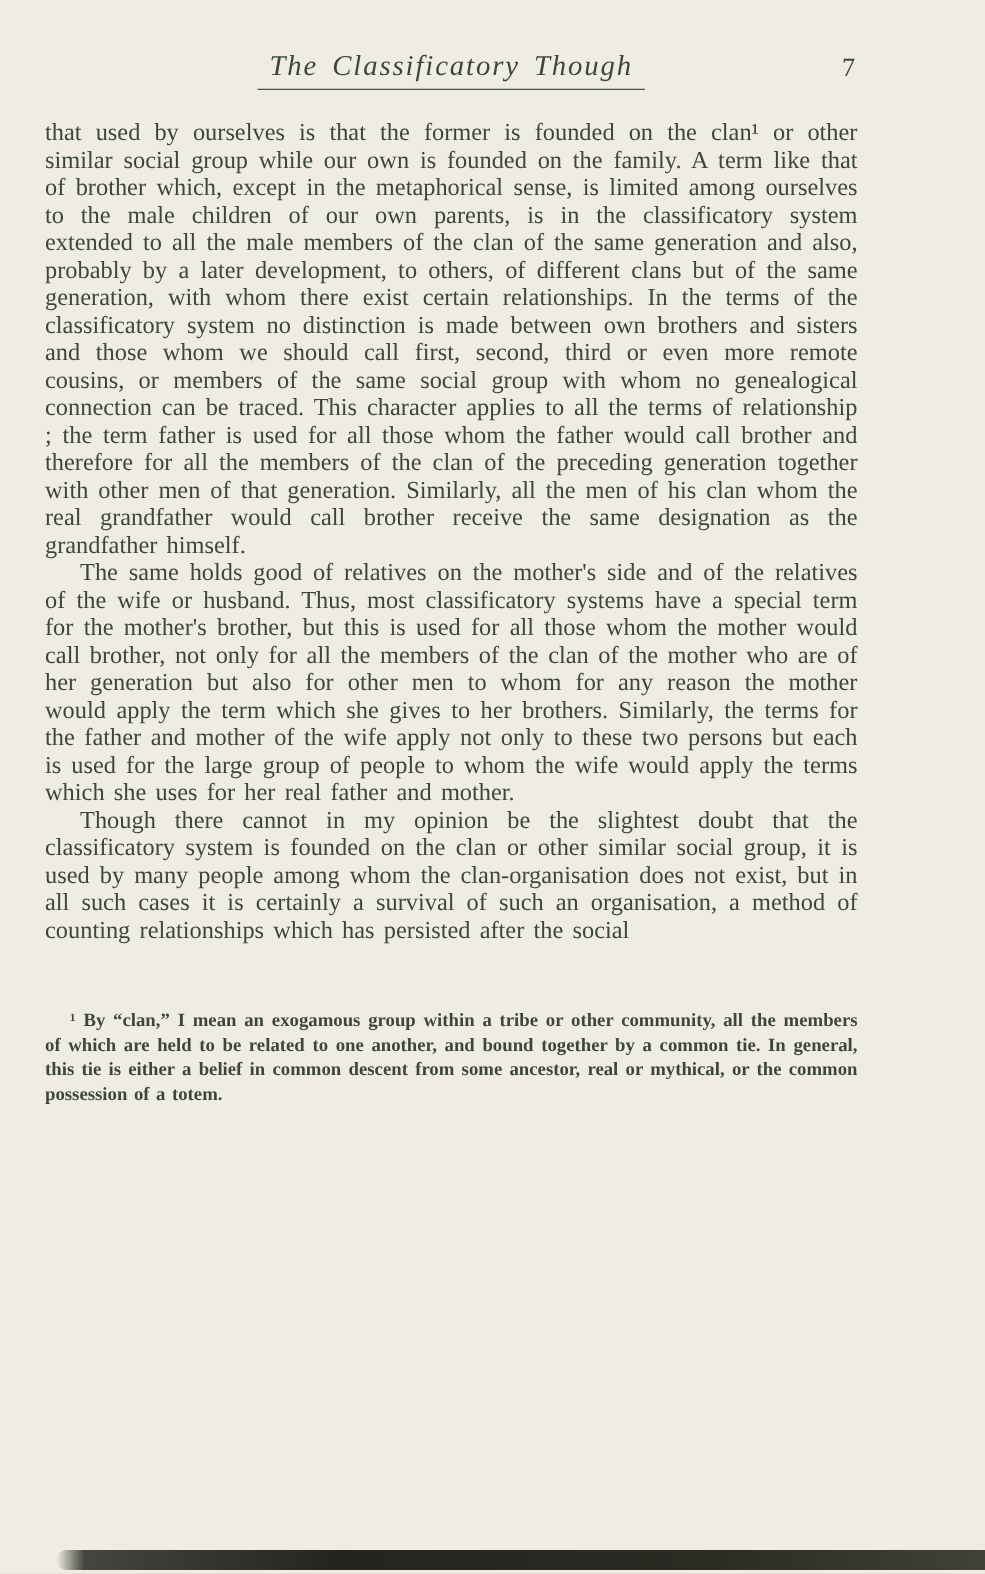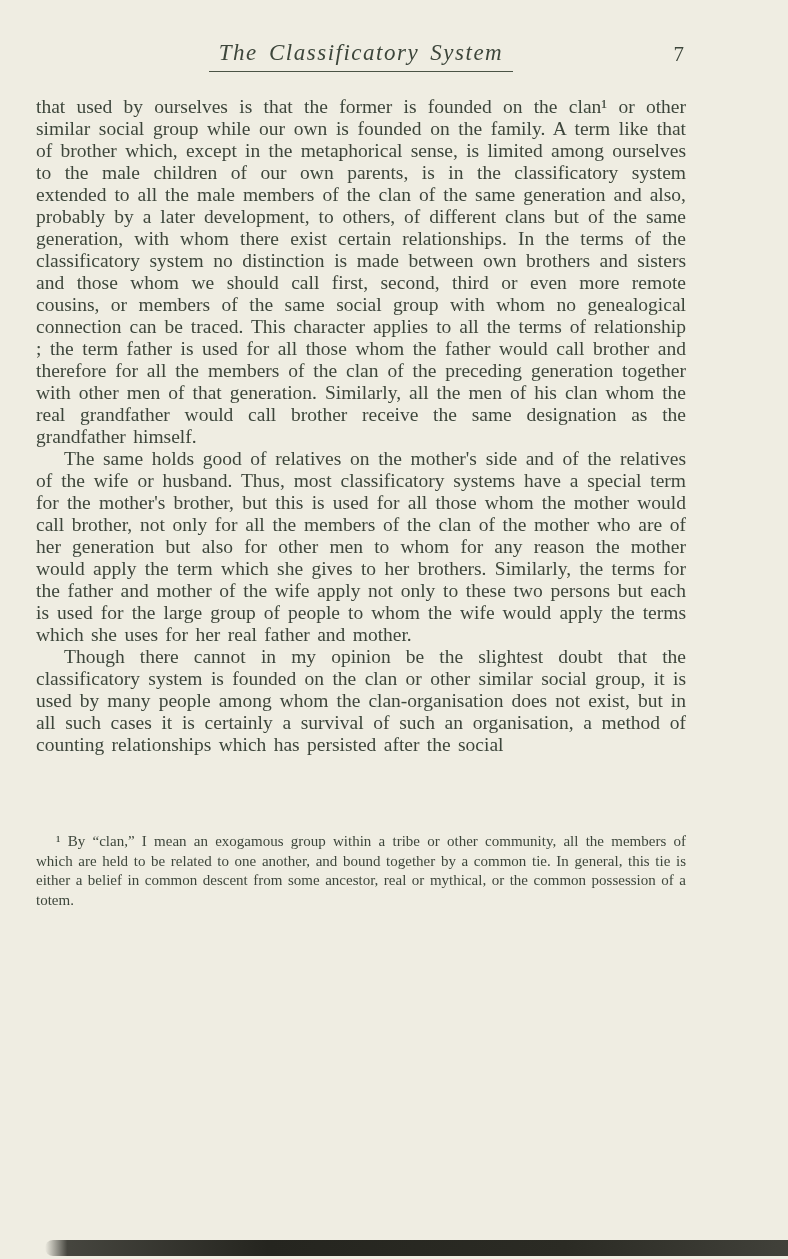--- a/index.html
+++ b/index.html
@@ -51,26 +51,27 @@
     margin: 0;
     font-size: 19.5px;
     line-height: 22px;
     text-align: justify;
     word-spacing: 2.5px;
   }
   .body-text p.indented {
     text-indent: 28px;
   }
   .footnote {
-    margin-top: 76px;
+    margin-top: 52px;
     font-size: 15px;
     line-height: 19.5px;
     text-align: justify;
     text-indent: 20px;
     word-spacing: 1.5px;
+    font-weight: bold;
   }
   .scan-edge {
     position: absolute;
     bottom: 3px;
     left: 45px;
     right: 0;
     height: 16px;
     border-radius: 9px 0 0 9px;
     background: linear-gradient(to right,
       rgba(40, 40, 34, 0) 0%,
@@ -81,21 +82,21 @@
   }
 </style>
 </head>
 <body>
 
 <div class="page">
   <div class="text-col">
 
     <div class="running-head">
       <div class="running-title-wrap">
-        <span class="running-title">The Classificatory System</span>
+        <span class="running-title">The Classificatory Though</span>
       </div>
       <span class="page-number">7</span>
     </div>
 
     <div class="body-text">
       <p>that used by ourselves is that the former is founded on the clan¹ or other similar social group while our own is founded on the family.  A term like that of brother which, except in the metaphorical sense, is limited among ourselves to the male children of our own parents, is in the classificatory system extended to all the male members of the clan of the same generation and also, probably by a later development, to others, of different clans but of the same generation, with whom there exist certain relationships.  In the terms of the classificatory system no distinction is made between own brothers and sisters and those whom we should call first, second, third or even more remote cousins, or members of the same social group with whom no genealogical connection can be traced.  This character applies to all the terms of relationship ; the term father is used for all those whom the father would call brother and therefore for all the members of the clan of the preceding generation together with other men of that generation.  Similarly, all the men of his clan whom the real grandfather would call brother receive the same designation as the grandfather himself.</p>
       <p class="indented">The same holds good of relatives on the mother's side and of the relatives of the wife or husband.  Thus, most classificatory systems have a special term for the mother's brother, but this is used for all those whom the mother would call brother, not only for all the members of the clan of the mother who are of her generation but also for other men to whom for any reason the mother would apply the term which she gives to her brothers.  Similarly, the terms for the father and mother of the wife apply not only to these two persons but each is used for the large group of people to whom the wife would apply the terms which she uses for her real father and mother.</p>
       <p class="indented">Though there cannot in my opinion be the slightest doubt that the classificatory system is founded on the clan or other similar social group, it is used by many people among whom the clan-organisation does not exist, but in all such cases it is certainly a survival of such an organisation, a method of counting relationships which has persisted after the social</p>
     </div>
 

